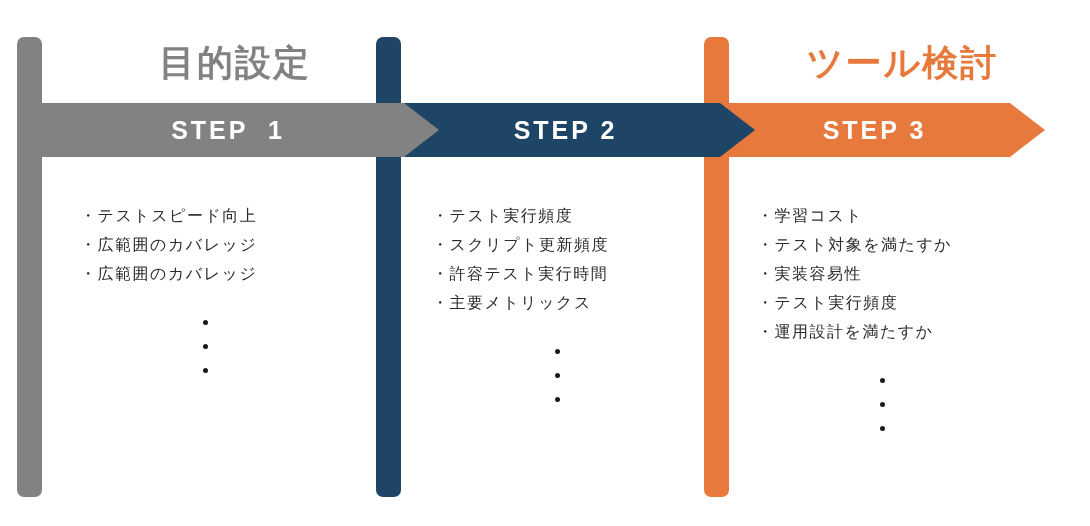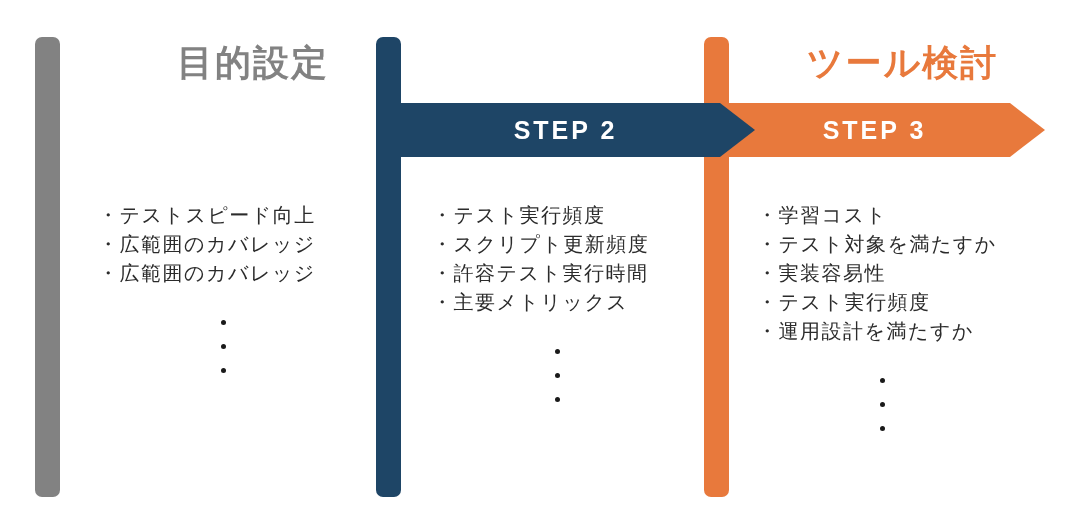--- a/index.html
+++ b/index.html
@@ -12,21 +12,21 @@
   }
   .canvas{
     position:absolute;left:0;top:0;
     width:1090px;height:526px;
     background:#ffffff;
   }
   
   .col{
     position:absolute;top:37px;height:489px;
   }
-  .col1{left:35px;width:422px;z-index:3;}
+  .col1{left:17px;width:422px;z-index:3;}
   .col2{left:376px;width:379px;z-index:2;}
   .col3{left:704px;width:341px;z-index:1;}
 
   
   .vbar{
     position:absolute;left:0;top:0;
     width:25px;height:460px;
     border-radius:7px;
     background:var(--accent);
   }
@@ -61,21 +61,21 @@
 
   
   .content{
     position:absolute;top:164px;width:250px;
   }
   .col1 .content{left:63px;}
   .col2 .content{left:56px;font-family:Liberation Serif, serif;}
   .col3 .content{left:53px;}
   ul.items{
     list-style:none;margin:0;padding:0;
-    font-size:20px;line-height:29px;
+    font-size:16px;line-height:29px;
     letter-spacing:1.5px;
     color:#2b2b2b;
     white-space:nowrap;
   }
   .dots{
     margin:32px auto 0;
     width:24px;
   }
   .dot{
     display:block;
@@ -86,20 +86,23 @@
   }
 </style>
 </head>
 <body>
 
 <div class="canvas">
 
   <div class="col col1" style="--accent: #828282;">
     <div class="vbar"></div>
     <div class="title">目的設定</div>
+    <div class="banner">
+      <span class="step-label">STEP  1</span>
+    </div>
     <div class="content">
       <ul class="items">
         <li>・テストスピード向上</li>
         <li>・広範囲のカバレッジ</li>
         <li>・広範囲のカバレッジ</li>
       </ul>
       <div class="dots">
           <span class="dot"></span>
           <span class="dot"></span>
           <span class="dot"></span>

